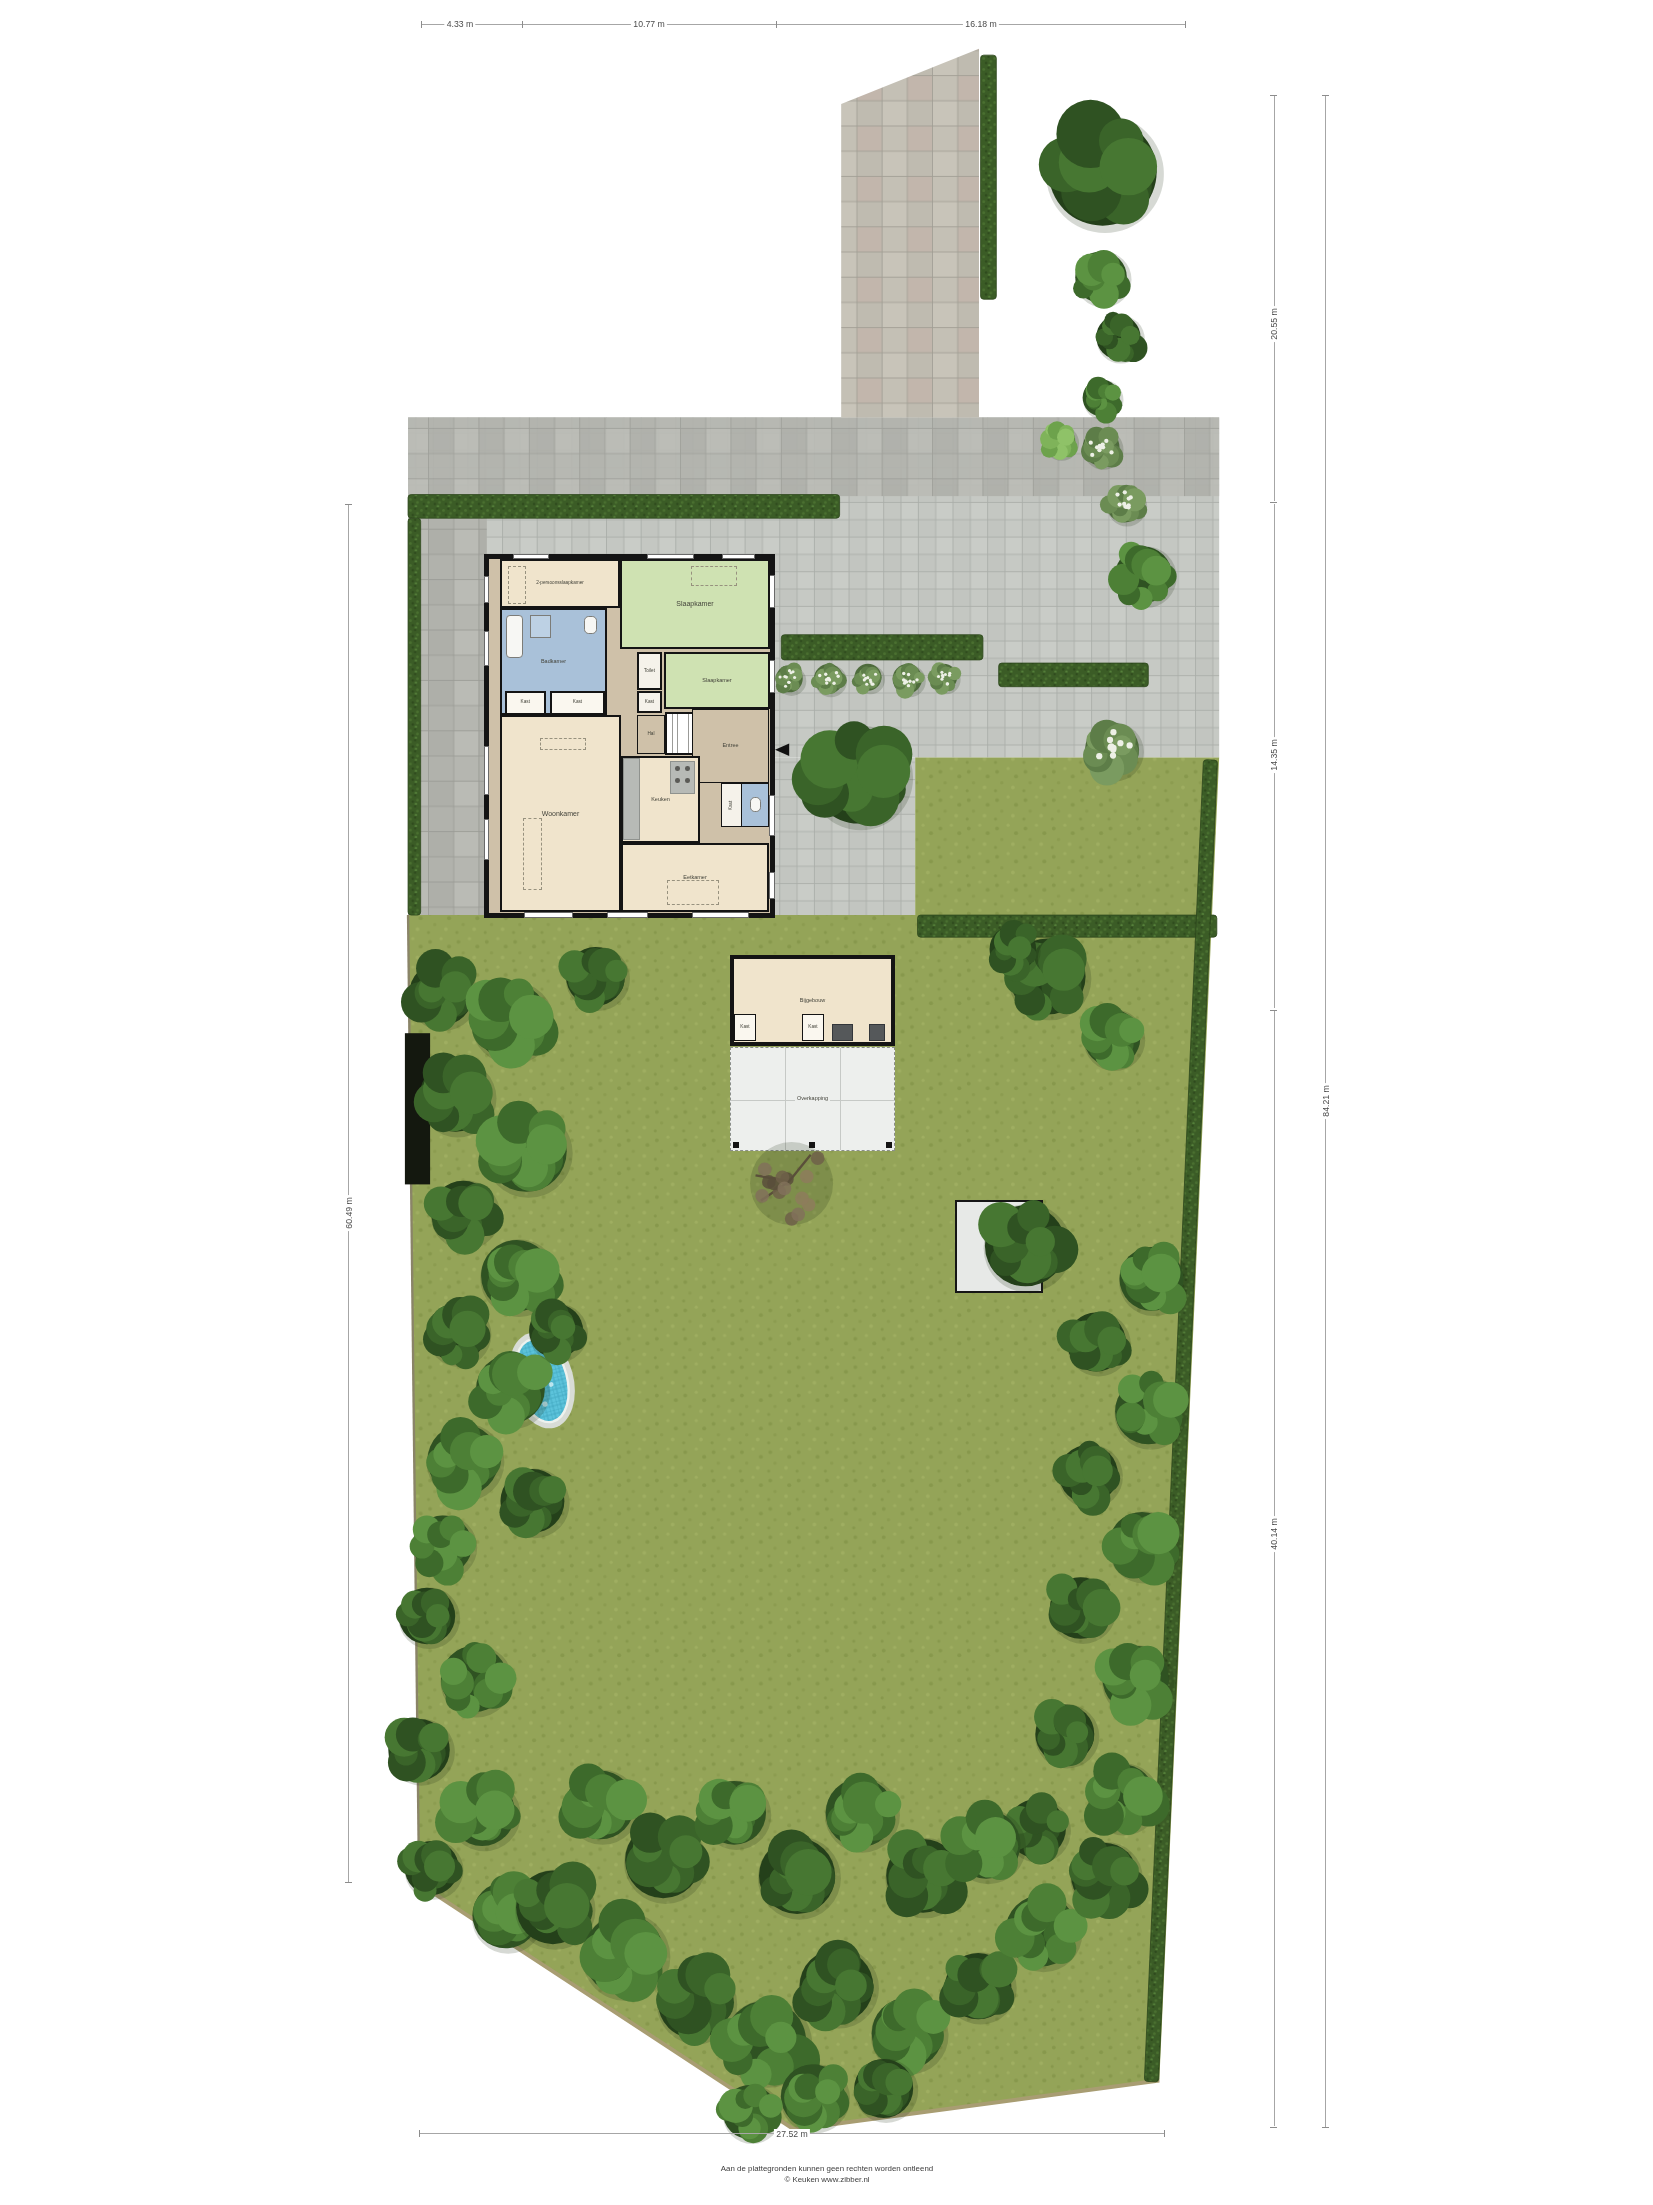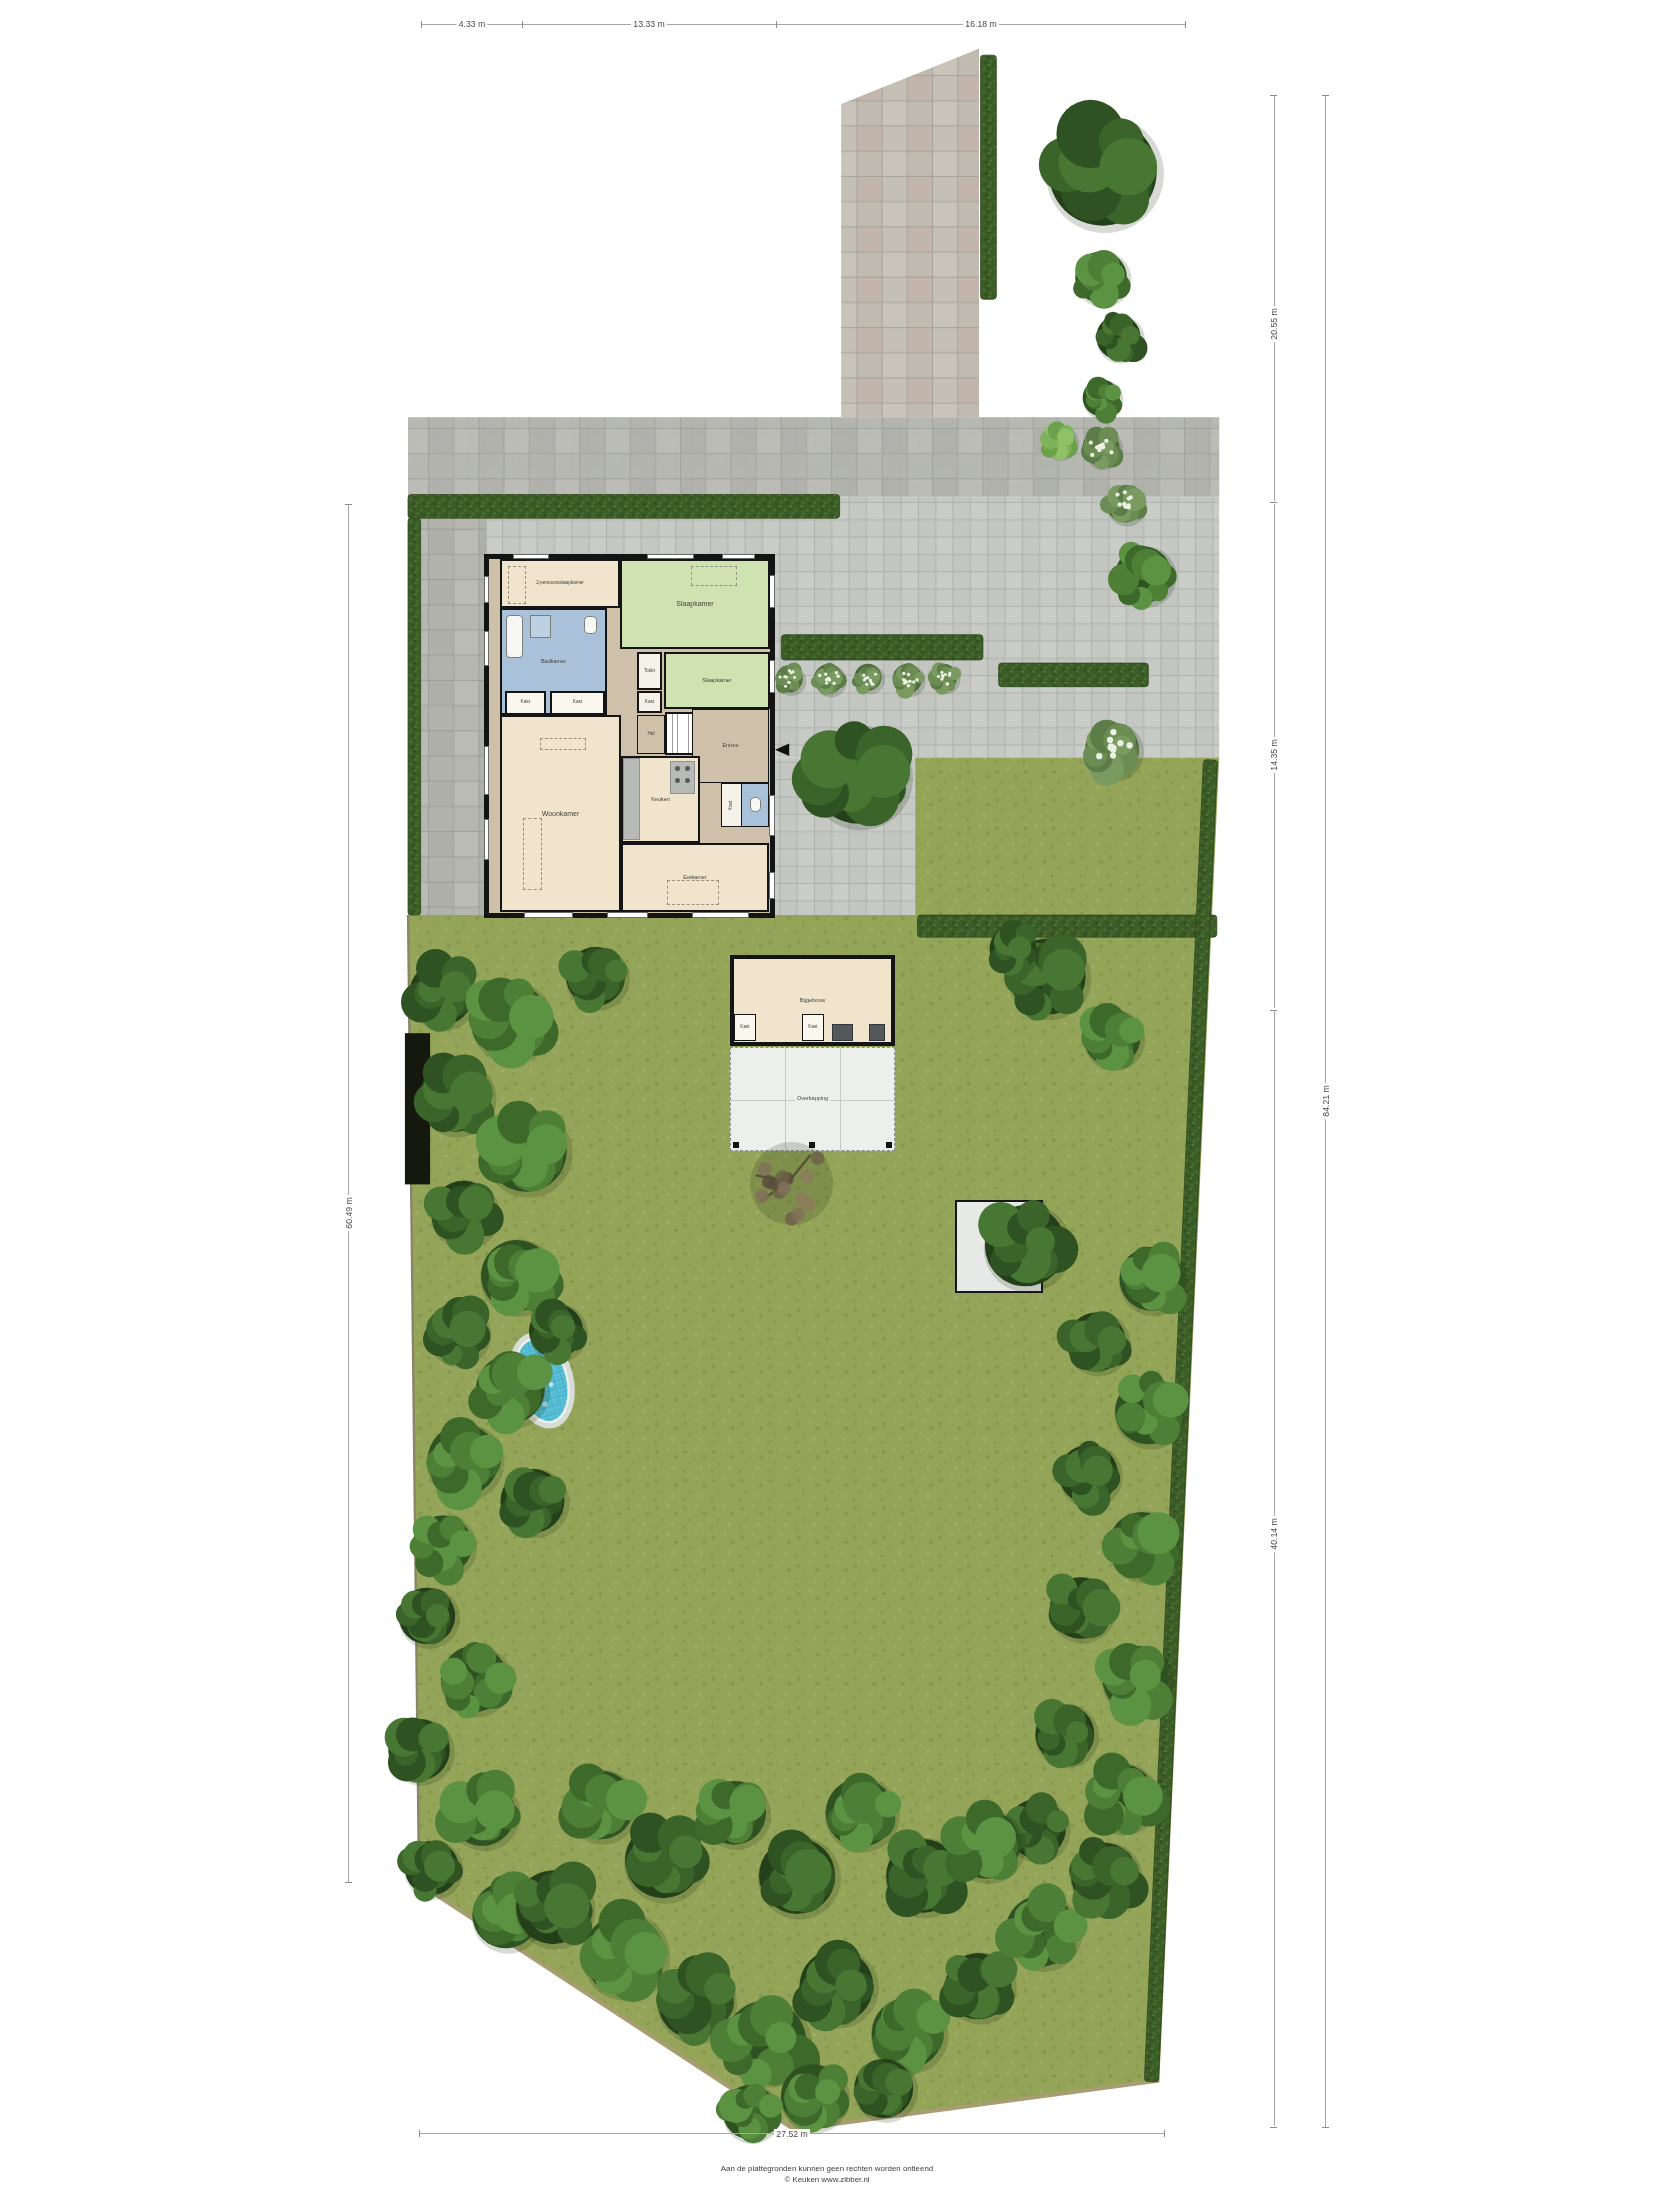--- a/index.html
+++ b/index.html
@@ -1226,22 +1226,22 @@
       </g>
     </svg>
 
   <div class="dims layer">
 
     <div class="dl" style="left:421px;top:23.6px;width:764px;height:0.8px;"></div>
     <div class="tick" style="left:421px;top:20.5px;width:0.8px;height:7px;"></div>
     <div class="tick" style="left:522px;top:20.5px;width:0.8px;height:7px;"></div>
     <div class="tick" style="left:776px;top:20.5px;width:0.8px;height:7px;"></div>
     <div class="tick" style="left:1185px;top:20.5px;width:0.8px;height:7px;"></div>
-    <span class="dim-label" style="left:472px;top:24.4px;">4.33 m</span>
-    <span class="dim-label" style="left:649px;top:24.4px;">13.33 m</span>
+    <span class="dim-label" style="left:460px;top:24.4px;">4.33 m</span>
+    <span class="dim-label" style="left:649px;top:24.4px;">10.77 m</span>
     <span class="dim-label" style="left:981px;top:24.4px;">16.18 m</span>
 
     <div class="dl" style="left:348px;top:504px;width:0.8px;height:1378px;"></div>
     <div class="tick" style="left:345px;top:504px;width:7px;height:0.8px;"></div>
     <div class="tick" style="left:345px;top:1882px;width:7px;height:0.8px;"></div>
     <span class="dim-label vert" style="left:349px;top:1213px;">60.49 m</span>
 
     <div class="dl" style="left:1274px;top:95px;width:0.8px;height:406px;"></div>
     <div class="dl" style="left:1274px;top:504px;width:0.8px;height:504px;"></div>
     <div class="dl" style="left:1274px;top:1011px;width:0.8px;height:1115px;"></div>

